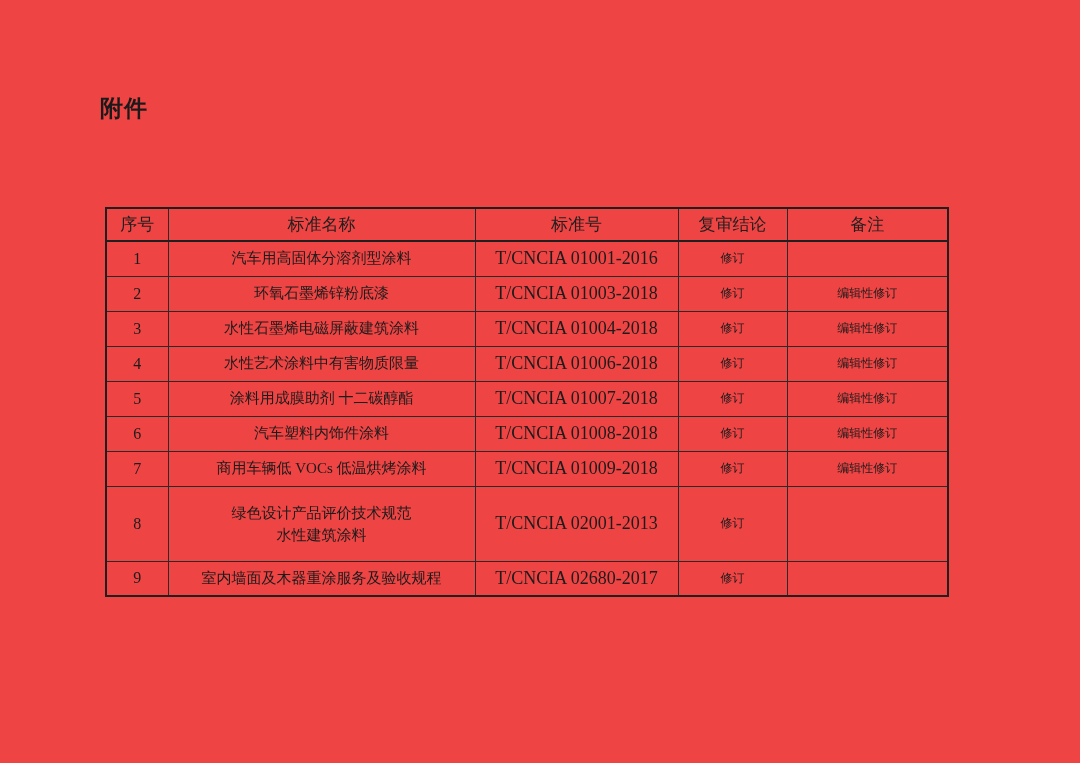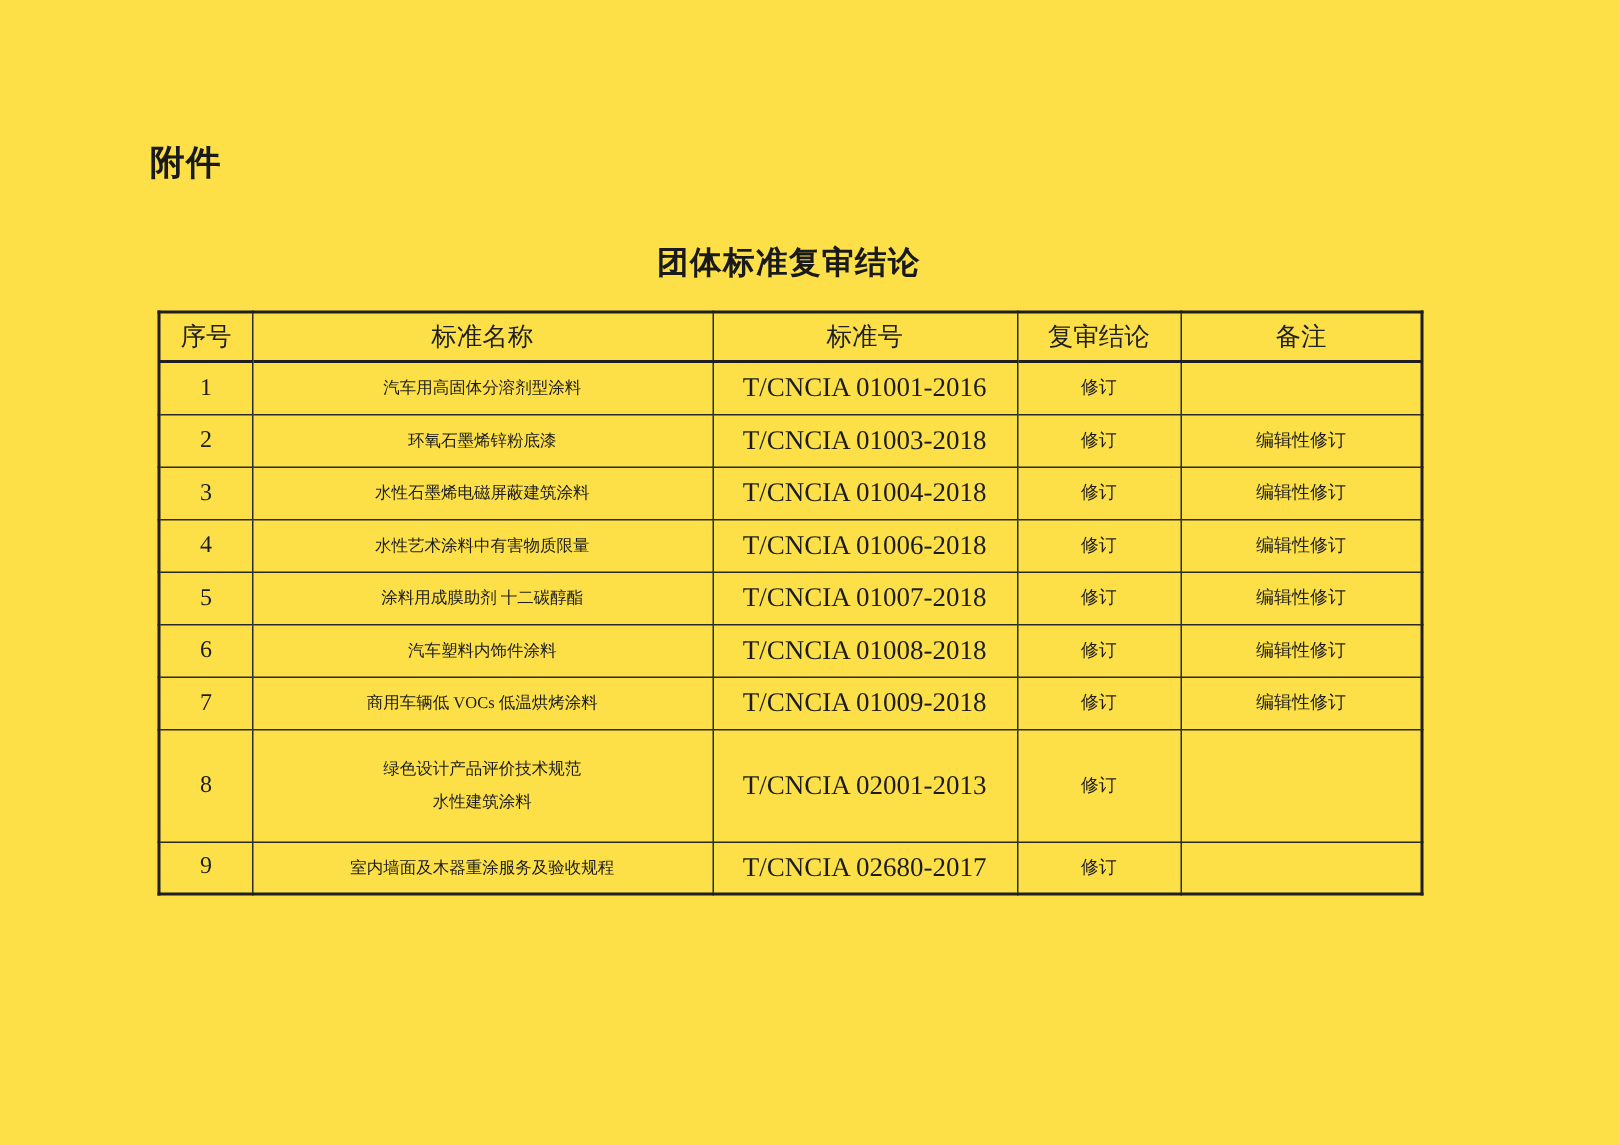--- a/index.html
+++ b/index.html
@@ -4,21 +4,21 @@
 <style>
   html, body {
     margin: 0;
     padding: 0;
     background: #ffffff;
   }
   .page {
     position: relative;
     width: 1080px;
     height: 763px;
-    background: #fde047;
+    background: #ef4444;
     font-family: "Liberation Serif", "DejaVu Serif", serif;
     color: #1c1c1c;
     overflow: hidden;
   }
   .attachment {
     position: absolute;
     left: 100px;
     top: 93px;
     font-size: 23px;
     font-weight: bold;
@@ -67,21 +67,21 @@
   table.std-table tbody tr {
     height: 35px;
   }
   table.std-table tbody tr.tall {
     height: 75px;
   }
   td.c-no {
     font-size: 16px;
   }
   td.c-name {
-    font-size: 11px;
+    font-size: 15px;
   }
   td.c-std {
     font-size: 18px;
   }
   td.c-con, td.c-rem {
     font-size: 12px;
     margin-top: 22px;
   }
   td.c-name .line2 {
   }
@@ -89,21 +89,20 @@
     line-height: 22px;
   }
 </style>
 </head>
 <body>
 
 <div class="page">
 
   <div class="attachment">附件</div>
 
-  <div class="doc-title">团体标准复审结论</div>
 
   <table class="std-table">
     <colgroup>
       <col style="width:62px">
       <col style="width:307px">
       <col style="width:203px">
       <col style="width:109px">
       <col style="width:161px">
     </colgroup>
     <thead>

